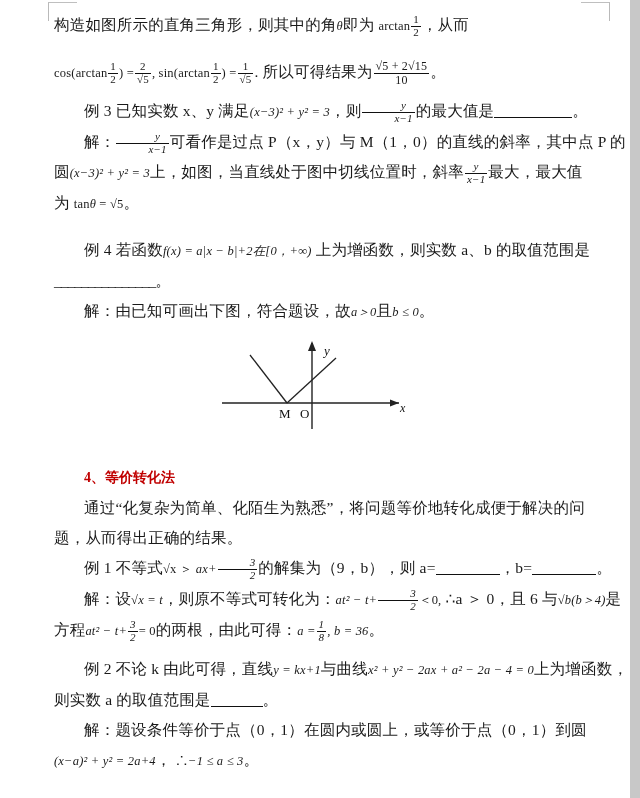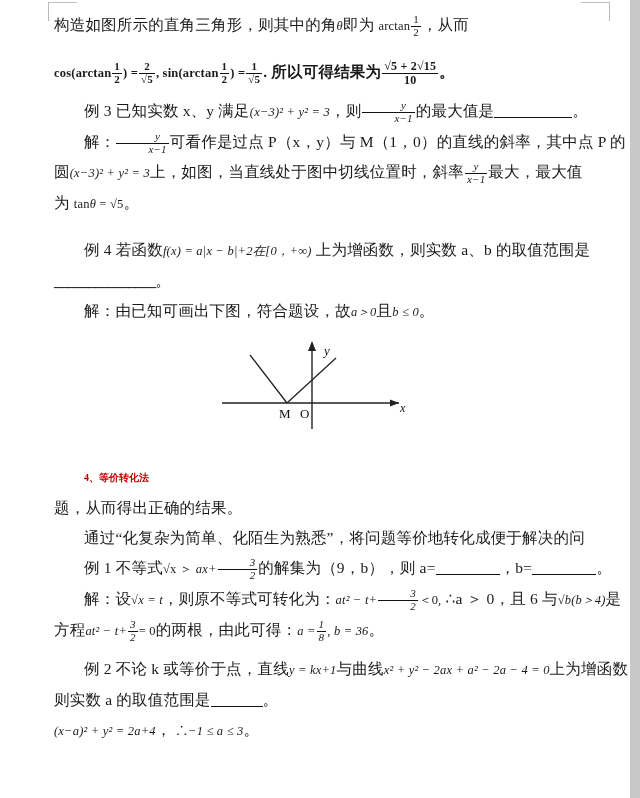--- a/index.html
+++ b/index.html
@@ -72,25 +72,25 @@
     font-style: italic;
     margin: 0 1px;
   }
   .frac .num { display: block; padding: 0 2px; }
   .frac .den { display: block; border-top: 1px solid #111; padding: 0 2px; }
   .frac.up, .frac.up .num, .frac.up .den { font-style: normal; }
   .radsign { font-style: normal; }
   .blank-s { display:inline-block; border-bottom: 1px solid #111; width: 52px; vertical-align: -2px; }
   .blank-m { display:inline-block; border-bottom: 1px solid #111; width: 64px; vertical-align: -2px; }
   .blank-l { display:inline-block; border-bottom: 1px solid #111; width: 78px; vertical-align: -2px; }
-  .dash-line { letter-spacing: -1px; font-weight: bold; }
+  .dash-line { letter-spacing: -1px; }
   .section-head {
     color: #c00000;
     font-weight: bold;
-    font-size: 10px;
+    font-size: 14px;
     line-height: 30px;
     text-indent: 30px;
     font-family: "Liberation Serif", "DejaVu Serif", serif;
   }
   .figure-wrap {
     margin: 6px 0 4px 0;
     display: flex;
     justify-content: center;
   }
   .spacer-sm { height: 8px; }
@@ -106,21 +106,21 @@
   <div class="corner-tl"></div>
   <div class="corner-tr"></div>
 
   <p class="body-line">
     <span>构造如图所示的直角三角形，则其中的角</span><span class="math">θ</span><span>即为</span>
     <span class="math"><span class="up">arctan</span><span class="frac up"><span class="num">1</span><span class="den">2</span></span></span><span>，从而</span>
   </p>
 
   <div class="spacer-md"></div>
 
-  <p class="body-line" style="font-size:13px;font-weight:bold;">
+  <p class="body-line" style="font-size:13px;">
     <span class="math"><span class="up">cos(arctan</span><span class="frac up"><span class="num">1</span><span class="den">2</span></span><span class="up">) =</span><span class="frac up"><span class="num">2</span><span class="den">√5</span></span><span class="up">, sin(arctan</span><span class="frac up"><span class="num">1</span><span class="den">2</span></span><span class="up">) =</span><span class="frac up"><span class="num">1</span><span class="den">√5</span></span></span><span style="font-size:15.5px;">. 所以可得结果为</span><span class="frac up" style="font-size:12px;"><span class="num">√5 + 2√15</span><span class="den">10</span></span><span style="font-size:15.5px;">。</span>
   </p>
 
   <div class="spacer-sm"></div>
 
   <p class="body-line indent">
     <span class="lbl">例 3</span>
     <span>已知实数 x、y 满足</span><span class="math">(x−3)² + y² = 3</span><span>，则</span><span class="frac"><span class="num">y</span><span class="den">x−1</span></span><span>的最大值是</span><span class="blank-l"></span><span>。</span>
   </p>
 
@@ -167,45 +167,48 @@
       <text x="96" y="85" font-family="Liberation Serif, serif" font-size="13" fill="#111">O</text>
       <text x="196" y="79" font-family="Liberation Serif, serif" font-size="12" font-style="italic" fill="#111">x</text>
       <text x="120" y="22" font-family="Liberation Serif, serif" font-size="13" font-style="italic" fill="#111">y</text>
     </svg>
   </div>
 
   <div class="spacer-lg"></div>
 
   <p class="section-head">4、等价转化法</p>
 
+  <p class="body-line indent">通过“化复杂为简单、化陌生为熟悉”，将问题等价地转化成便于解决的问</p>
   <p class="body-line">题，从而得出正确的结果。</p>
-  <p class="body-line indent">通过“化复杂为简单、化陌生为熟悉”，将问题等价地转化成便于解决的问</p>
 
   <p class="body-line indent">
     <span class="lbl">例 1</span>
     <span>不等式</span><span class="math"><span class="radsign">√x</span> <span class="up">＞</span> <span>ax+</span><span class="frac"><span class="num">3</span><span class="den">2</span></span></span><span>的解集为（9，b），则 a=</span><span class="blank-m"></span><span>，b=</span><span class="blank-m"></span><span>。</span>
   </p>
 
   <p class="body-line indent">
     <span class="lbl">解：</span><span>设</span><span class="math">√x = t</span><span>，则原不等式可转化为：</span><span class="math"><span>at² − t+</span><span class="frac"><span class="num">3</span><span class="den">2</span></span><span class="up">＜0,</span></span> <span class="therefore">∴</span><span>a ＞ 0</span><span>，且 6 与</span><span class="math">√b(b＞4)</span><span>是</span>
   </p>
 
   <p class="body-line">
     <span>方程</span><span class="math"><span>at² − t+</span><span class="frac"><span class="num">3</span><span class="den">2</span></span><span class="up">= 0</span></span><span>的两根，由此可得：</span><span class="math"><span>a =</span><span class="frac"><span class="num">1</span><span class="den">8</span></span><span>, b = 36</span></span><span>。</span>
   </p>
 
   <div class="spacer-sm"></div>
 
   <p class="body-line indent">
     <span class="lbl">例 2</span>
-    <span>不论 k 或等价于点，直线</span><span class="math">y = kx+1</span><span>与曲线</span><span class="math">x² + y² − 2ax + a² − 2a − 4 = 0</span><span>上为增函数，</span>
+    <span>不论 k 由此可得，直线</span><span class="math">y = kx+1</span><span>与曲线</span><span class="math">x² + y² − 2ax + a² − 2a − 4 = 0</span><span>上为增函数，</span>
   </p>
 
   <p class="body-line">
     <span>则实数 a 的取值范围是</span><span class="blank-s"></span><span>。</span>
   </p>
 
+  <p class="body-line indent">
+    <span class="lbl">解：</span><span>题设条件等价于点（0，1）在圆内或圆上，或等价于点（0，1）到圆</span>
+  </p>
 
   <p class="body-line">
     <span class="math">(x−a)² + y² = 2a+4</span><span>，</span> <span class="therefore">∴</span><span class="math">−1 ≤ a ≤ 3</span><span>。</span>
   </p>
 
 </div>
 
 </body></html>

